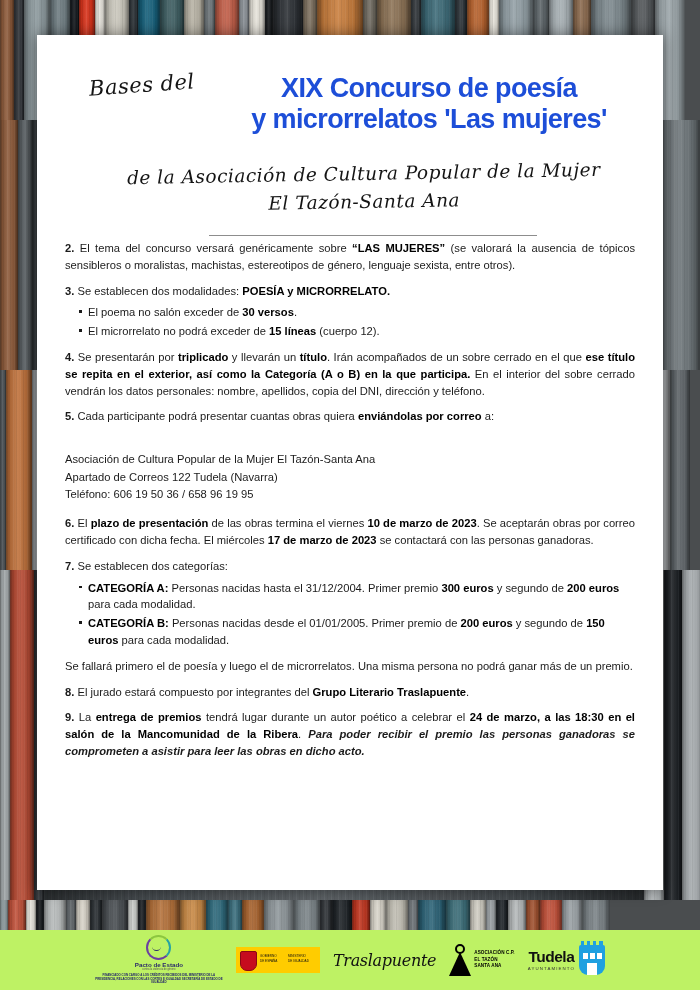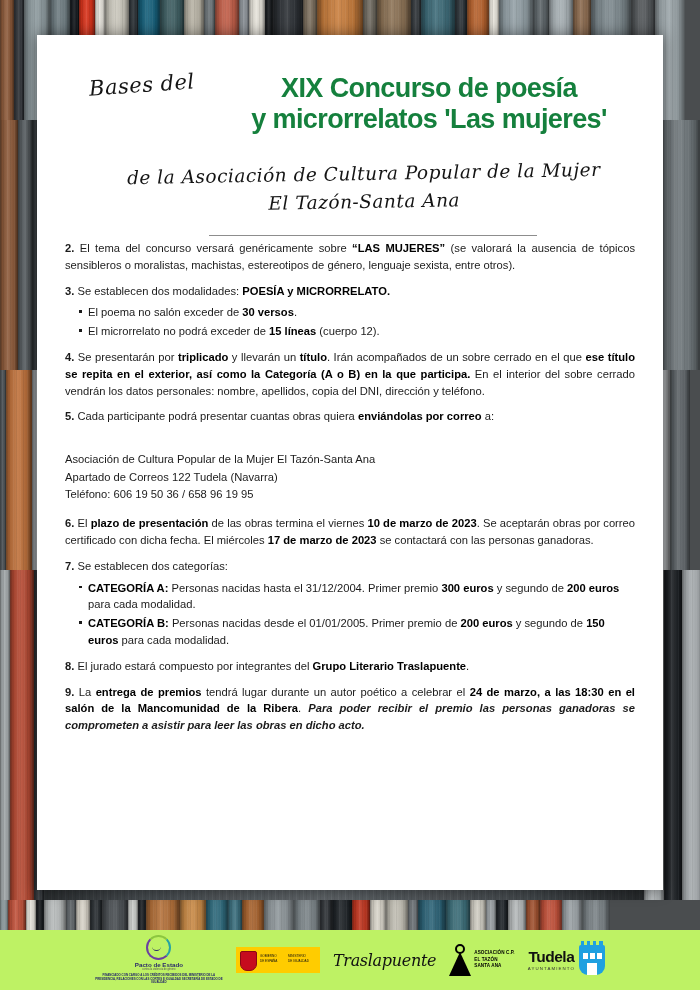--- a/index.html
+++ b/index.html
@@ -48,21 +48,21 @@
     letter-spacing:.5px;
   }
   #bases-del{
     position:absolute;left:30px;top:38px;
     font-size:21px;transform:rotate(-4deg);
   }
   #maintitle{
     position:absolute;left:150px;top:38px;width:440px;
     font-family:"Liberation Sans", sans-serif;
     font-weight:bold;font-size:27px;line-height:1.16;
-    letter-spacing:-.6px;color:#15803d;text-align:center;
+    letter-spacing:-.6px;color:#1d4ed8;text-align:center;
   }
   #subtitle{
     position:absolute;left:10px;top:125px;width:590px;text-align:center;
     font-size:18.5px;line-height:1.5;transform:rotate(-1deg);
   }
   #rule{
     position:absolute;left:150px;top:200px;width:328px;height:1px;
     background:#8d8d8d;
   }
 
@@ -282,20 +282,21 @@
 
     <p class="clause"><span class="num">6.</span><span>  El </span><b>plazo de presentación</b><span> de las obras termina el viernes </span><b>10 de marzo de 2023</b><span>. Se aceptarán obras por correo certificado con dicha fecha. El  miércoles </span><b>17 de marzo de 2023</b><span> se contactará con las personas ganadoras.</span></p>
 
     <p class="clause tight"><span class="num">7.</span><span> Se establecen dos categorías:</span></p>
 
     <ul>
       <li><b>CATEGORÍA A:</b><span> Personas nacidas hasta el 31/12/2004. Primer premio </span><b>300 euros</b><span> y segundo de </span><b>200 euros</b><span> para cada modalidad.</span></li>
       <li><b>CATEGORÍA B:</b><span> Personas nacidas desde el 01/01/2005. Primer premio de </span><b>200 euros</b><span> y segundo de </span><b>150 euros</b><span> para cada modalidad.</span></li>
     </ul>
 
+    <p class="tail">Se fallará primero el de poesía y luego el de microrrelatos. Una misma persona no  podrá ganar más de un premio.</p>
 
     <p class="clause"><span class="num">8.</span><span>  El jurado estará compuesto por integrantes del </span><b>Grupo Literario Traslapuente</b><span>.</span></p>
 
     <p class="clause"><span class="num">9.</span><span>  La </span><b>entrega de premios</b><span> tendrá lugar durante un autor poético a celebrar el </span><b>24 de marzo, a las 18:30 en el salón de la Mancomunidad de la Ribera</b><span>. </span><i>Para poder recibir el premio las personas ganadoras se comprometen a asistir para leer las obras en dicho acto.</i></p>
 
   </div>
 </div>
 
 <div id="logobar">
 

